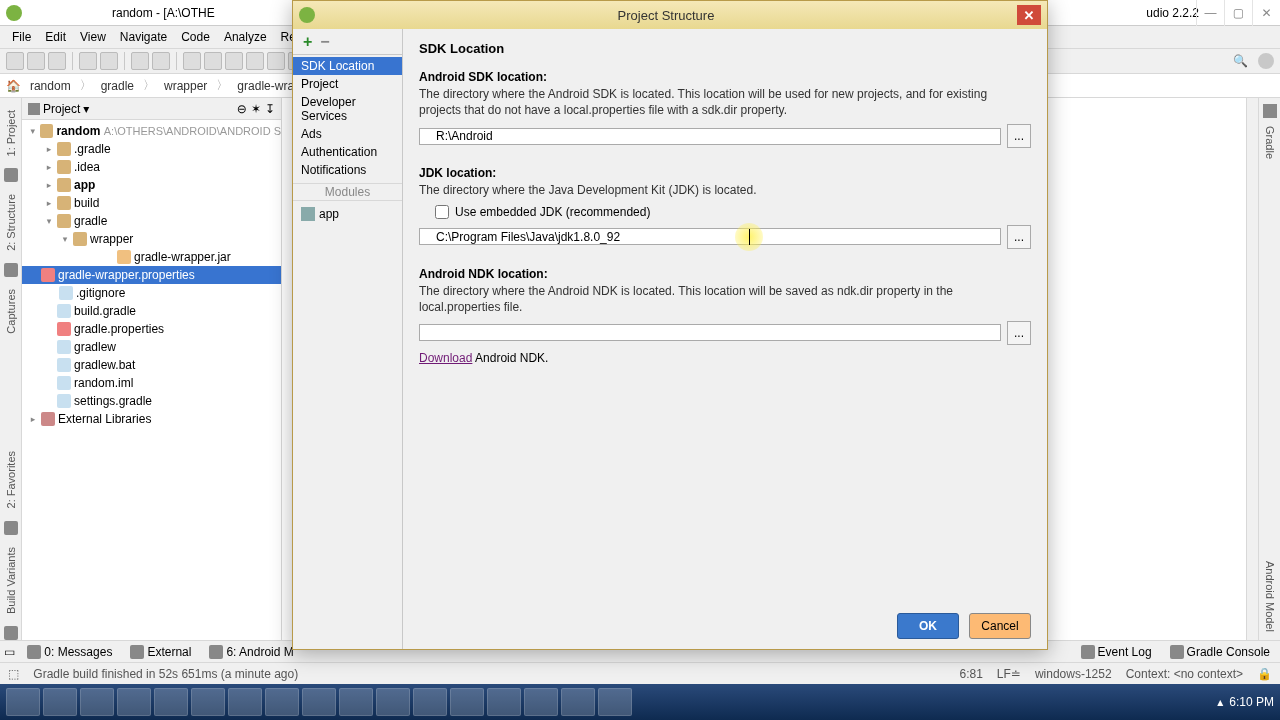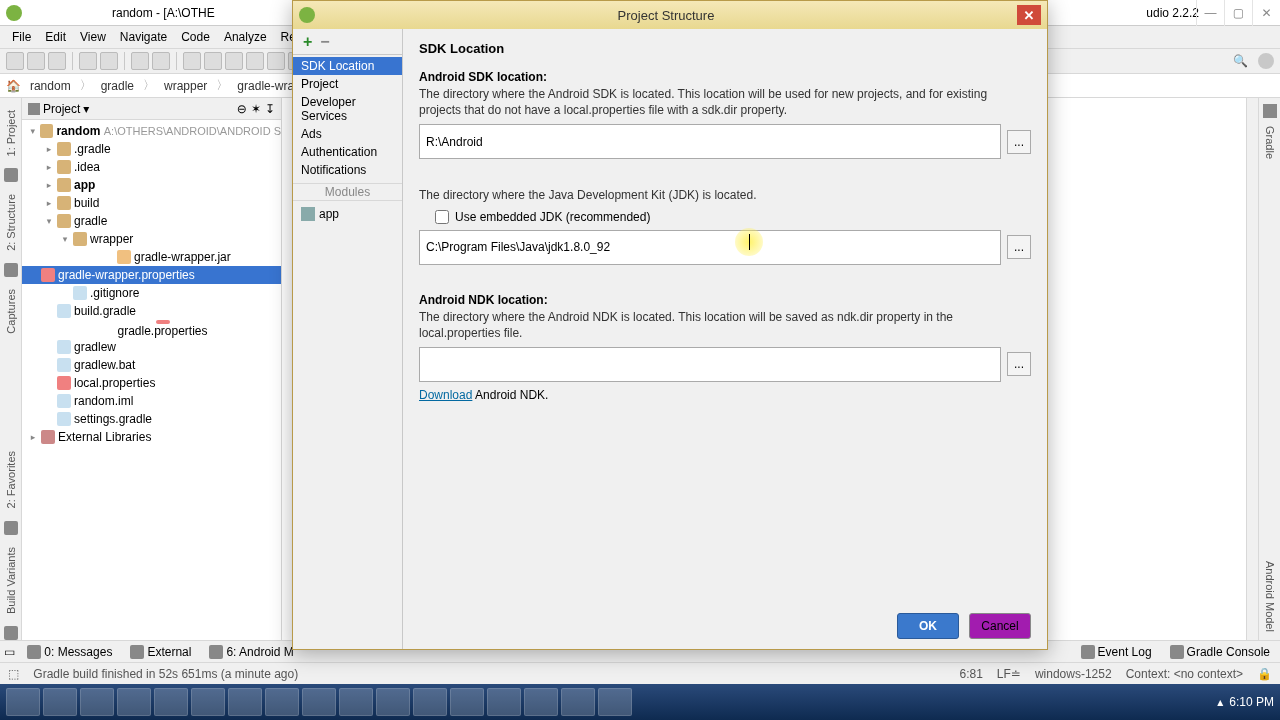--- a/index.html
+++ b/index.html
@@ -65,31 +65,31 @@
 .dlg-side-tb .plus{color:#2a8a2a;font-size:16px;font-weight:bold;}
 .dlg-side-tb .minus{color:#888;font-size:16px;font-weight:bold;}
 .sidelist{padding-top:2px;}
 .sidelist .item{padding:2px 8px;}
 .sidelist .item.sel{background:#3874d0;color:#fff;}
 .sidelist .sep-h{height:18px;display:flex;align-items:center;justify-content:center;color:#888;border-top:1px solid #d8d8d8;border-bottom:1px solid #d8d8d8;margin:4px 0;}
 .sidelist .mod{display:flex;align-items:center;gap:4px;padding:2px 8px;}
 .sidelist .mod .ico{width:14px;height:14px;background:#8aa;}
 .dlg-main{flex:1;padding:12px 16px;display:flex;flex-direction:column;overflow:auto;}
 .dlg-main h2{font-size:13px;font-weight:bold;margin-bottom:14px;}
-.grp{margin-bottom:28px;}
+.grp{margin-bottom:18px;}
 .grp .head{font-weight:bold;margin-bottom:2px;}
 .grp .desc{color:#333;margin-bottom:6px;line-height:1.35;}
 .row-field{display:flex;gap:6px;align-items:center;}
-.row-field input[type=text]{flex:1;height:35px;padding:0 6px;border:1px solid #aaa;background:#fff;}
+.row-field input[type=text]{flex:1;height:17px;padding:0 16px;border:1px solid #aaa;background:#fff;}
 .row-field .browse{width:24px;height:24px;border:1px solid #aaa;background:#f4f4f4;display:flex;align-items:center;justify-content:center;}
 .chk{display:flex;align-items:center;gap:6px;margin-bottom:6px;padding-left:16px;}
 .chk input{width:14px;height:14px;}
-.link{color:#0369a1;text-decoration:underline;}
+.link{color:#701a75;text-decoration:underline;}
 .dlg-buttons{position:absolute;bottom:10px;right:16px;display:flex;gap:10px;margin-top:28px;}
-.dlg-buttons button{min-width:62px;height:26px;border:1px solid #888;border-radius:3px;background:#a21caf;}
+.dlg-buttons button{min-width:62px;height:26px;border:1px solid #888;border-radius:3px;background:#fdba74;}
 .dlg-buttons button.pri{background:#3b79cc;color:#fff;border-color:#2a5a9a;font-weight:bold;}
 .highlight{position:absolute;width:28px;height:28px;background:radial-gradient(rgba(255,240,80,0.85),rgba(255,240,80,0.1));border-radius:50%;pointer-events:none;}
 .cursor-caret{position:absolute;width:1px;height:16px;background:#000;}
 </style>
 </head>
 <body>
 
 <div class="main-window">
   <div class="title-bar-main">
     <div class="icon-app"></div>
@@ -201,49 +201,44 @@
           <div class="tree-row" style="padding-left: 82px;">
             <span class="arrow"></span>
             <span class="fico fi-jar"></span>
             <span>gradle-wrapper.jar</span>
           </div>
           <div class="tree-row selected" style="">
             <span class="arrow"></span>
             <span class="fico fi-prop"></span>
             <span>gradle-wrapper.properties</span>
           </div>
-          <div class="tree-row" style="padding-left: 38px;">
+          <div class="tree-row" style="padding-left: 24px;">
             <span class="arrow"></span>
             <span class="fico fi-file"></span>
             <span>.gitignore</span>
           </div>
           <div class="tree-row" style="padding-left: 22px;">
             <span class="arrow"></span>
             <span class="fico fi-file"></span>
             <span>build.gradle</span>
           </div>
-          <div class="tree-row" style="padding-left: 22px; flex-direction: column;">
+          <div class="tree-row" style="padding-left: 22px;">
             <span class="arrow"></span>
             <span class="fico fi-prop"></span>
             <span>gradle.properties</span>
           </div>
           <div class="tree-row" style="padding-left: 22px;">
             <span class="arrow"></span>
             <span class="fico fi-file"></span>
             <span>gradlew</span>
           </div>
           <div class="tree-row" style="padding-left: 22px;">
             <span class="arrow"></span>
             <span class="fico fi-file"></span>
             <span>gradlew.bat</span>
-          </div>
-          <div class="tree-row" style="padding-left: 22px;">
-            <span class="arrow"></span>
-            <span class="fico fi-prop"></span>
-            <span>local.properties</span>
           </div>
           <div class="tree-row" style="padding-left: 22px;">
             <span class="arrow"></span>
             <span class="fico fi-file"></span>
             <span>random.iml</span>
           </div>
           <div class="tree-row" style="padding-left: 22px;">
             <span class="arrow"></span>
             <span class="fico fi-file"></span>
             <span>settings.gradle</span>
@@ -357,20 +352,21 @@
       <div class="grp">
         <div class="head">Android SDK location:</div>
         <div class="desc">The directory where the Android SDK is located. This location will be used for new projects, and for existing projects that do not have a local.properties file with a sdk.dir property.</div>
         <div class="row-field">
           <input type="text" value="R:\Android" style="">
           <div class="browse">...</div>
         </div>
       </div>
 
       <div class="grp">
+        <div class="head">JDK location:</div>
         <div class="desc">The directory where the Java Development Kit (JDK) is located.</div>
         <label class="chk">
           <input type="checkbox" style="">
           <span>Use embedded JDK (recommended)</span>
         </label>
         <div class="row-field" style="position:relative;">
           <input type="text" value="C:\Program Files\Java\jdk1.8.0_92" style="">
           <div class="browse">...</div>
           <div class="highlight" style="left:316px;top:-2px;"></div>
           <div class="cursor-caret" style="left:330px;top:4px;"></div>

